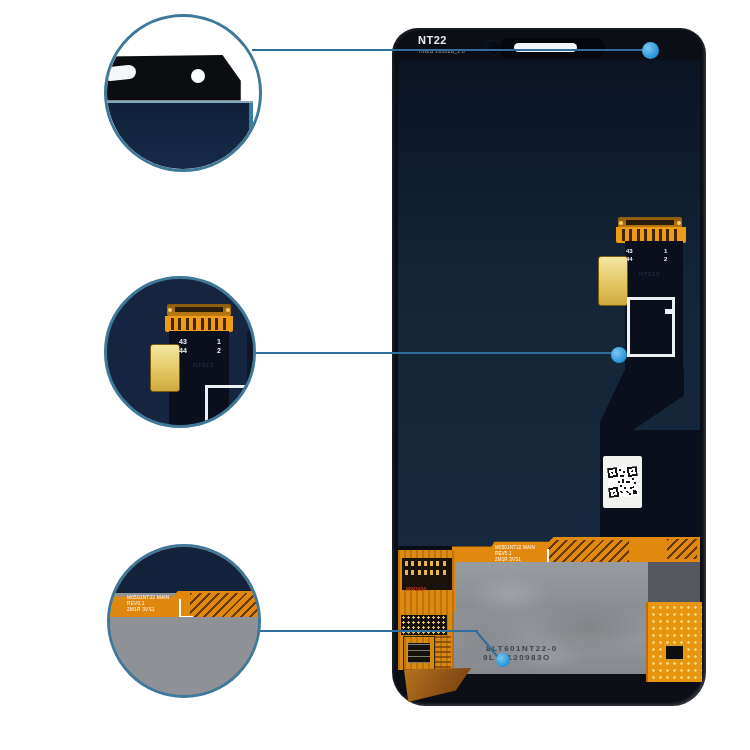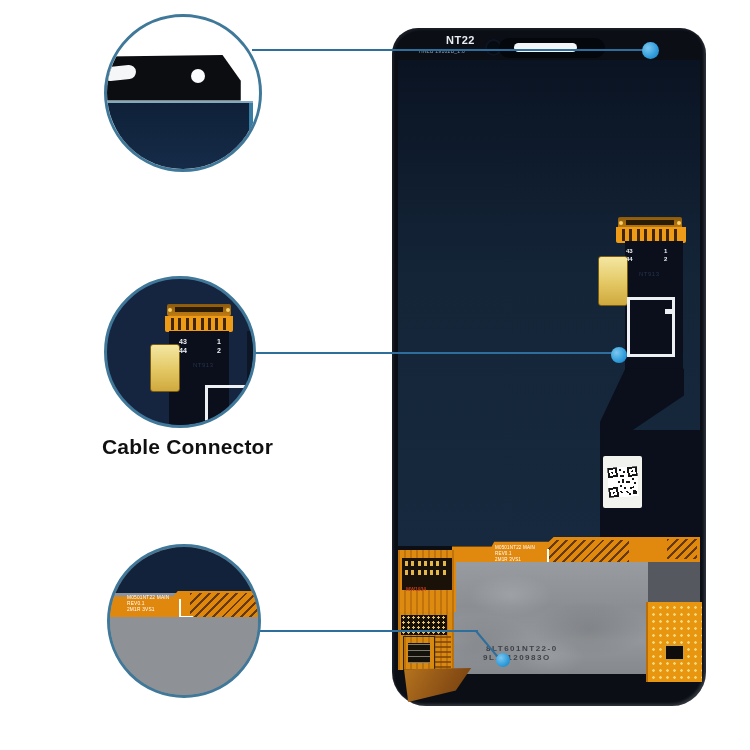--- a/index.html
+++ b/index.html
@@ -4,21 +4,21 @@
 <style>
   html,body{margin:0;padding:0;background:#fff;}
   .stage{position:relative;width:750px;height:750px;background:#fff;overflow:hidden;
          font-family:"Liberation Sans",sans-serif;}
   
   .phone{position:absolute;left:392px;top:28px;width:314px;height:678px;
          background:#0b0e15;border-radius:26px 26px 34px 34px;z-index:1;
          box-shadow:inset -2px -2px 3px rgba(150,158,170,.28), inset 2px 2px 2px rgba(70,76,88,.25);}
   .screen{position:absolute;left:6px;top:32px;width:302px;height:486px;
           background:linear-gradient(180deg,#0a1322 0%,#142538 45%,#17293e 100%);}
-  .nt22{position:absolute;left:26px;top:6px;font-size:11px;font-weight:bold;color:#e9eef3;letter-spacing:.5px;margin-left:28px;}
+  .nt22{position:absolute;left:26px;top:6px;font-size:11px;font-weight:bold;color:#e9eef3;letter-spacing:.5px;}
   .nt22sub{position:absolute;left:27px;top:20px;font-size:5px;color:#8fa2b8;letter-spacing:.3px;}
   .camhole{position:absolute;left:93px;top:11px;width:17px;height:17px;border-radius:50%;
            background:#060a11;box-shadow:inset 0 0 0 2px #0d1522;}
   .recess{position:absolute;left:107px;top:10px;width:106px;height:20px;background:#04070c;border-radius:10px;}
   .slot{position:absolute;left:122px;top:15px;width:63px;height:9px;background:#f3f6f8;border-radius:5px;}
   .conn-top{position:absolute;width:64px;height:12px;border-radius:2px;
             background:linear-gradient(#8a5a0c,#c27c12);}
   .conn-top .bar{position:absolute;left:8px;top:3px;width:48px;height:5px;background:#2b1d05;}
   .gdot{position:absolute;width:4px;height:4px;border-radius:50%;background:#f5cf68;}
   .conn-pins{position:absolute;width:70px;height:16px;background:#ee9c17;border-radius:0 0 2px 2px;}
@@ -216,21 +216,20 @@
     <div class="pintext" style="left:110px;top:58px;font-size:7px;">
       <div>1</div>
       <div>2</div>
     </div>
     <span class="fainttext" style="left:86px;top:83px;">NT913</span>
     <div class="bracket" style="left:98px;top:106px;width:45px;height:43px;"></div>
     <div class="wdash" style="left:136px;top:115px;width:7px;height:5px;"></div>
   </div>
   <div class="cline" style="left:252px;top:352px;width:362px;"></div>
   <div class="cdot" style="left:611px;top:347px;width:16px;height:16px;"></div>
-  <div class="biglabel" style="left:102px;top:435px;">Cable Connector</div>
 
   <div class="circle c3">
     <div class="navytop"></div>
     <div class="oband"></div>
     <div class="stripes" style="left:80px;top:46px;width:74px;height:24px;"></div>
     <div class="striptext" style="left:17px;top:48px;width:52px;font-size:4.8px;">
       <div>M0501NT22 MAIN</div>
       <div>REV0.1</div>
       <div>2M1R 3VS1</div>
     </div>

